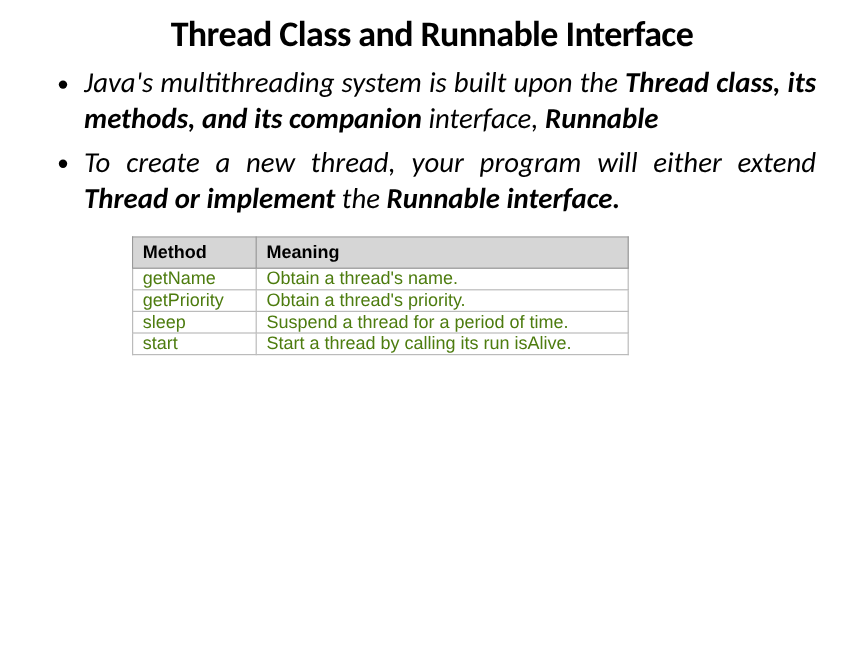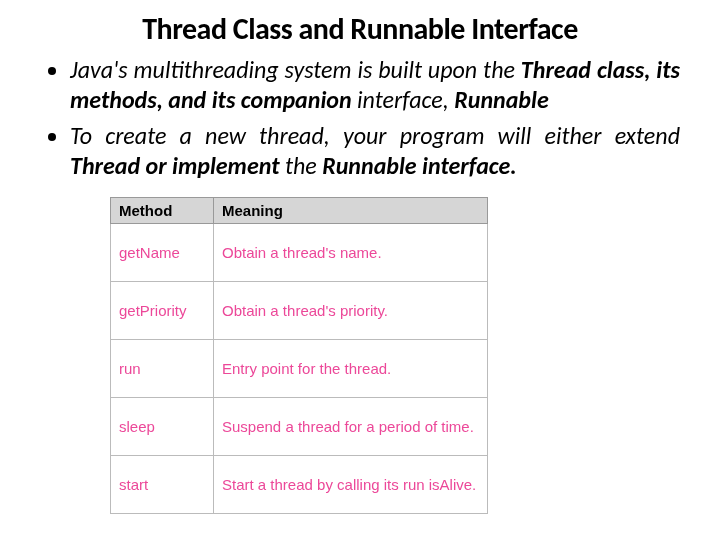--- a/index.html
+++ b/index.html
@@ -29,39 +29,39 @@
   }
   ul.bullets li {
     font-size: 24px;
     line-height: 1.25;
     margin-bottom: 6px;
     text-align: justify;
   }
   .b { font-weight: bold; }
   .table-wrap {
     margin: 16px 0 0 80px;
-    width: 378px;
+    width: 414px;
   }
   table {
     border-collapse: collapse;
     width: 100%;
     font-family: Arial, sans-serif;
     font-size: 15px;
   }
   th {
     background: #d6d6d6;
     text-align: left;
     font-weight: bold;
     padding: 4px 8px;
     border: 1px solid #999;
   }
   td {
-    padding: 20px 8px;
+    padding: 0 8px;
     border: 1px solid #bbb;
-    color: #ec4899;
+    color: #4d7c0f;
   }
   td:first-child, th:first-child {
     width: 86px;
   }
 </style>
 </head>
 <body>
 
 <div class="slide">
 
@@ -87,24 +87,20 @@
       <tbody>
         <tr>
             <td>getName</td>
             <td>Obtain a thread's name.</td>
           </tr>
         <tr>
             <td>getPriority</td>
             <td>Obtain a thread's priority.</td>
           </tr>
         <tr>
-            <td>run</td>
-            <td>Entry point for the thread.</td>
-          </tr>
-        <tr>
             <td>sleep</td>
             <td>Suspend a thread for a period of time.</td>
           </tr>
         <tr>
             <td>start</td>
             <td>Start a thread by calling its run isAlive.</td>
           </tr>
       </tbody>
     </table>
   </div>

